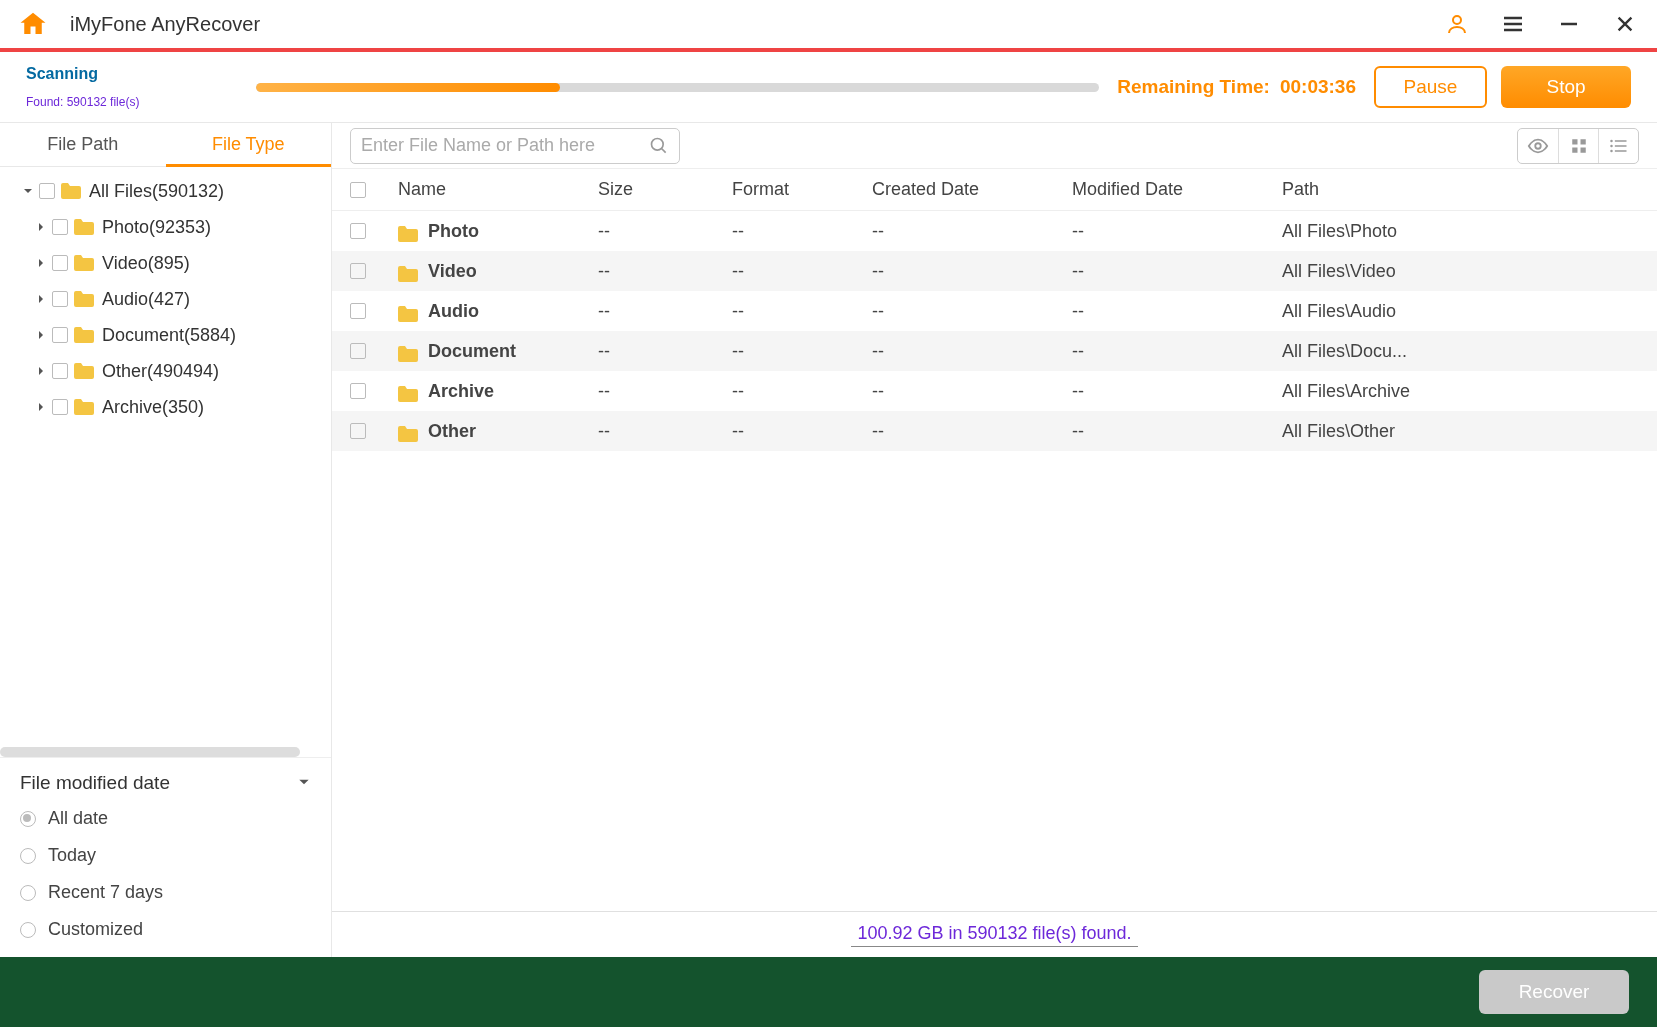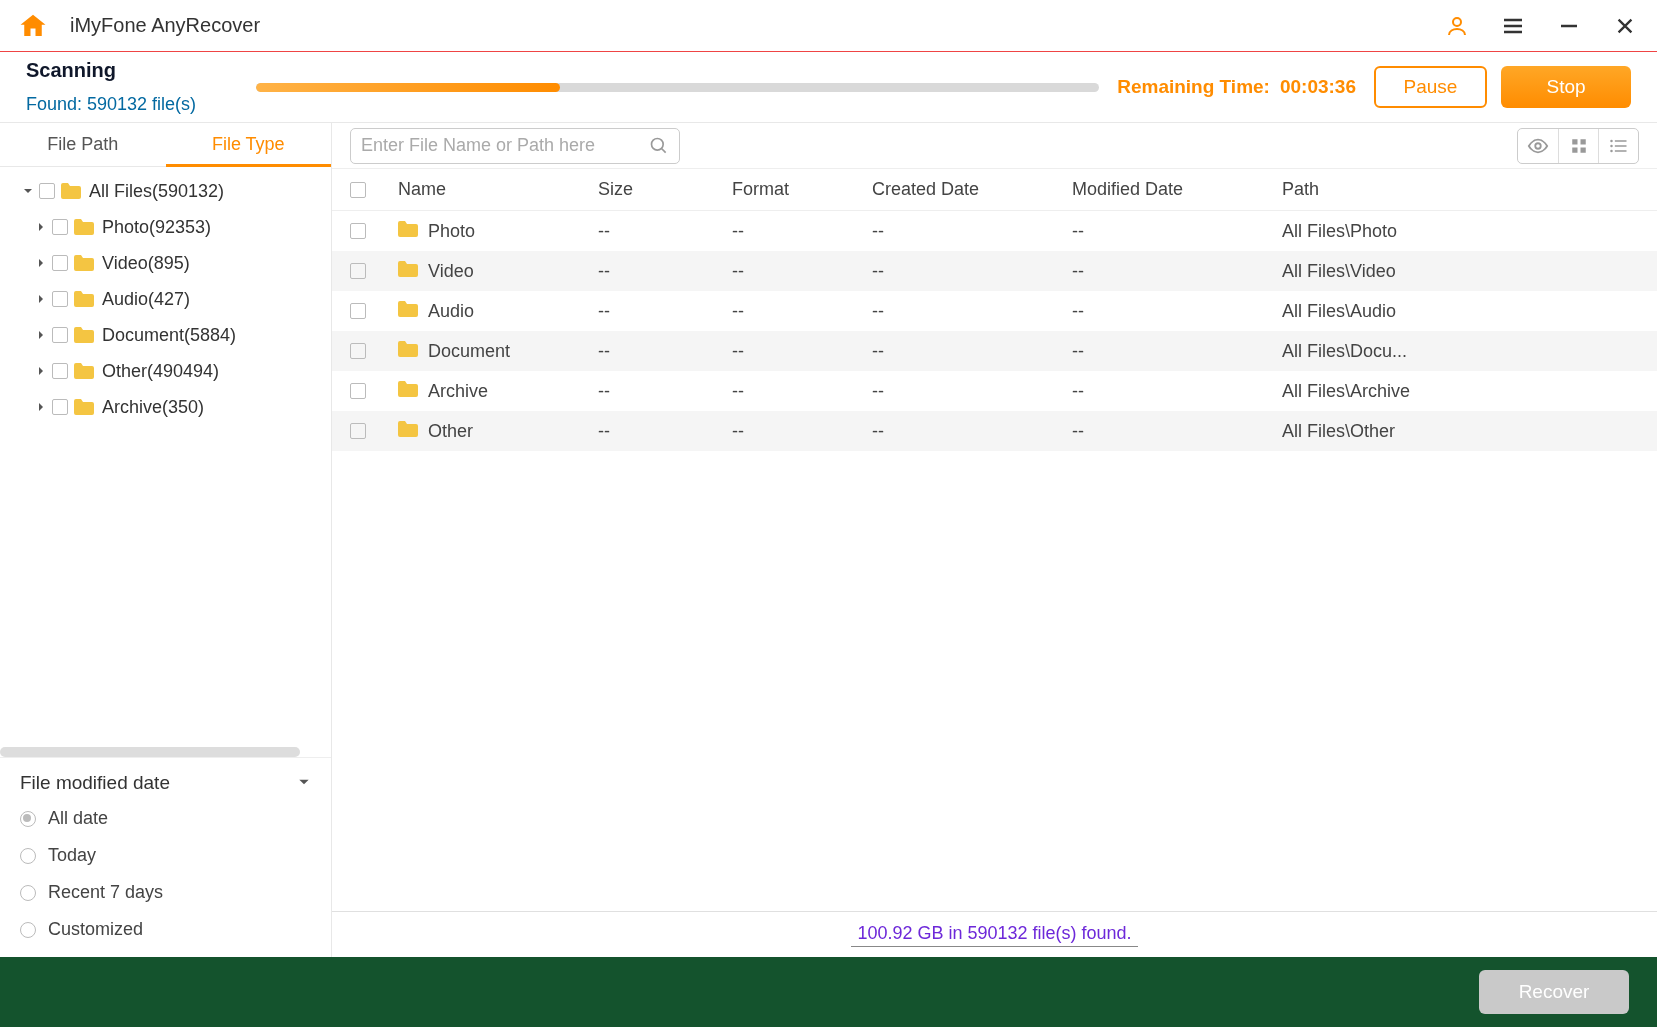--- a/index.html
+++ b/index.html
@@ -1,29 +1,29 @@
 <!DOCTYPE html>
 <html><head>
 <meta charset="utf-8">
 <style>
 * { margin:0; padding:0; box-sizing:border-box; font-family:"Segoe UI",Arial,sans-serif; }
 body { width:1657px; height:1027px; background:#fff; overflow:hidden; font-size:18px; color:#333; }
 
 
-.titlebar { height:52px; border-bottom:1px solid #ef4444; display:flex; align-items:center; padding:0 18px; }
+.titlebar { height:52px; border-bottom:4px solid #ef4444; display:flex; align-items:center; padding:0 18px; }
 .titlebar .home { width:30px; height:30px; margin-right:22px; }
 .titlebar .appname { font-size:20px; color:#333; }
 .titlebar .spacer { flex:1; }
 .titlebar .tbicon { width:28px; height:28px; margin-left:28px; display:flex; align-items:center; justify-content:center; cursor:pointer; }
 
 
 .statusbar { height:70px; display:flex; align-items:center; padding:0 26px; }
 .statusbar .left { width:230px; }
-.statusbar .left .scanning { font-size:20px; font-weight:600; color:#0f172a; margin-bottom:12px; }
-.statusbar .left .found { font-size:18px; color:#0369a1; }
+.statusbar .left .scanning { font-size:16px; font-weight:600; color:#0369a1; margin-bottom:12px; }
+.statusbar .left .found { font-size:12px; color:#6d28d9; }
 .progress-wrap { flex:1; display:flex; align-items:center; }
 .progress { flex:1; height:9px; background:#d9d9d9; border-radius:5px; overflow:hidden; }
 .progress .fill { height:100%; background:linear-gradient(90deg,#ffb347,#ff8c00); border-radius:5px; }
 .remaining { margin-left:18px; color:#ff8c00; font-size:19px; font-weight:600; }
 .remaining .time { margin-left:10px; }
 .btn { height:42px; border-radius:6px; font-size:19px; display:flex; align-items:center; justify-content:center; cursor:pointer; }
 .pause { width:113px; border:2px solid #ff8c00; background:#fff; color:#ff8c00; margin-left:18px; }
 .stop { width:130px; background:linear-gradient(180deg,#ffa726,#ff8c00); color:#fff; margin-left:14px; }
 
 
@@ -64,21 +64,21 @@
 .tc { padding-left:14px; display:flex; align-items:center; overflow:hidden; white-space:nowrap; text-overflow:ellipsis; }
 .tc.cbcol { width:52px; justify-content:center; padding-left:0; }
 .tc.name { width:200px; }
 .tc.size { width:134px; }
 .tc.format { width:140px; }
 .tc.created { width:200px; }
 .tc.modified { width:210px; }
 .tc.path { flex:1; }
 .trow { display:flex; height:40px; align-items:center; font-size:18px; color:#444; }
 .trow:nth-child(even){ background:#f5f5f5; }
-.trow .tc.name { display:flex; align-items:flex-start; }
+.trow .tc.name { display:flex; align-items:flex-end;font-weight:bold; }
 .trow .cb { width:16px; height:16px; border:1px solid #bbb; border-radius:2px; }
 .trow .foldericon { width:20px; height:16px; margin-right:10px; }
 .table-footer { height:46px; border-top:1px solid #e0e0e0; display:flex; align-items:center; justify-content:center; color:#6d28d9; font-size:18px; }
 .table-footer span { border-bottom:1px solid #888; padding:0 6px 2px; }
 
 
 .bottombar { height:70px; background:#14532d; display:flex; align-items:center; justify-content:flex-end; padding:0 28px; }
 .recover { width:150px; height:44px; background:#c9c9c9; color:#fff; border-radius:6px; display:flex; align-items:center; justify-content:center; font-size:19px; cursor:pointer; }
 
 

